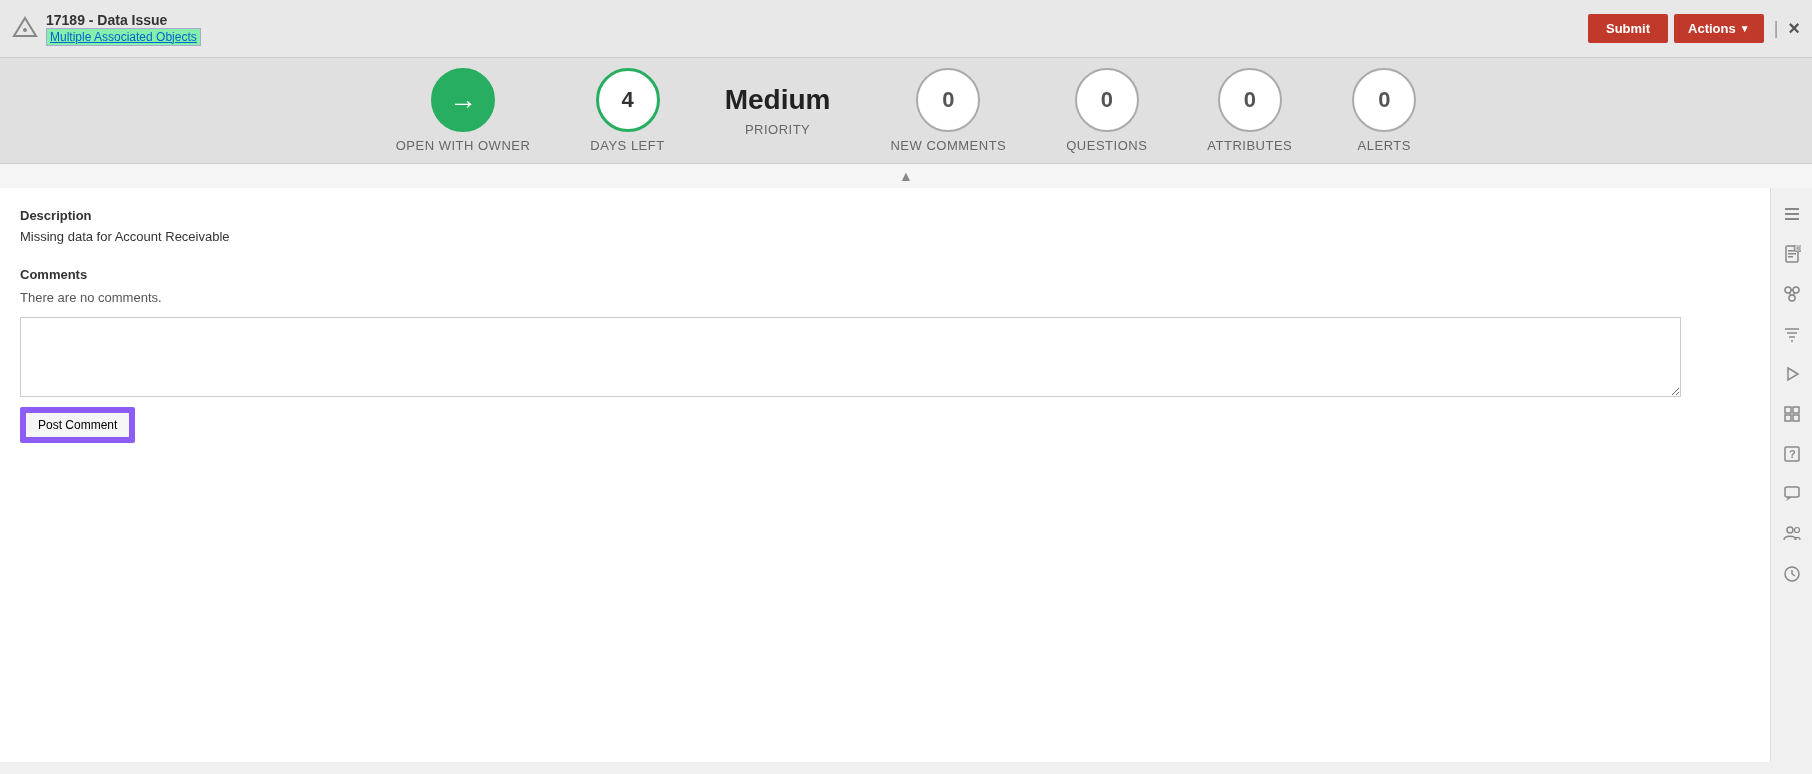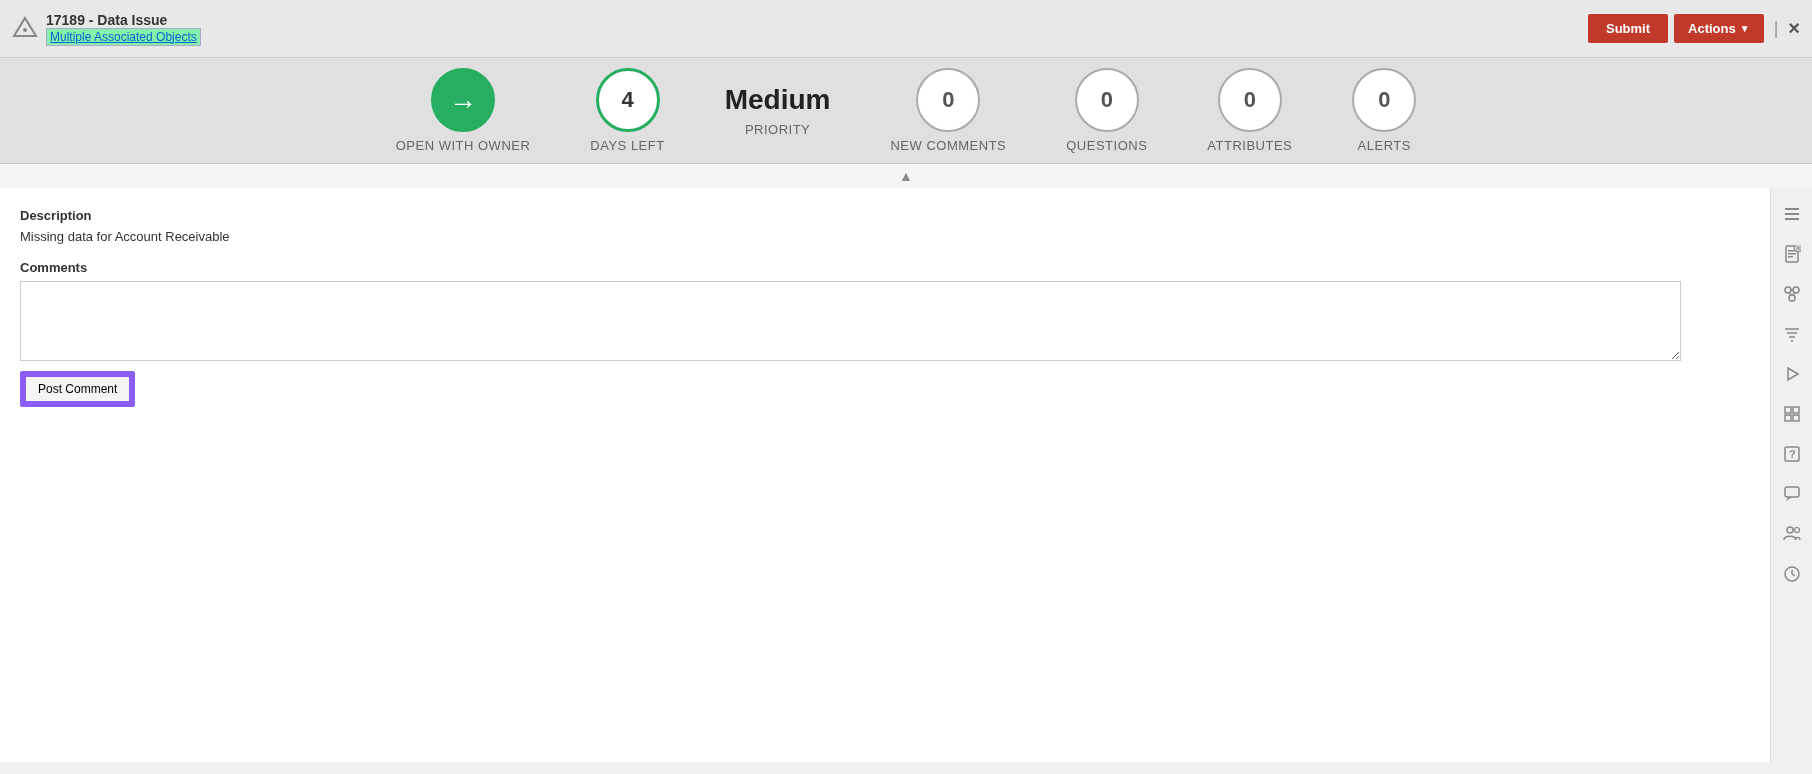--- a/index.html
+++ b/index.html
@@ -189,21 +189,21 @@
       font-size: 13px;
       color: #333;
       margin-bottom: 6px;
     }
     .description-text {
       font-size: 13px;
       color: #333;
       margin-bottom: 16px;
     }
     .comments-section {
-      margin-top: 16px;
+      margin-top: 23px;
     }
     .no-comments {
       font-size: 13px;
       color: #555;
       margin: 8px 0 12px 0;
     }
     .comment-textarea {
       width: 96%;
       height: 80px;
       border: 1px solid #ccc;
@@ -305,20 +305,21 @@
 
   <div class="content-area">
 
     <div>
       <div class="section-label">Description</div>
       <div class="description-text">Missing data for Account Receivable</div>
     </div>
 
     <div class="comments-section">
       <div class="section-label">Comments</div>
+      <div class="no-comments">There are no comments.</div>
       <textarea class="comment-textarea" style=""></textarea>
       <button class="btn-post-comment">Post Comment</button>
     </div>
 
   </div>
 
   <div class="right-sidebar">
 
     <div class="sidebar-icon" title="List">
       <svg width="18" height="18" viewBox="0 0 18 18">

